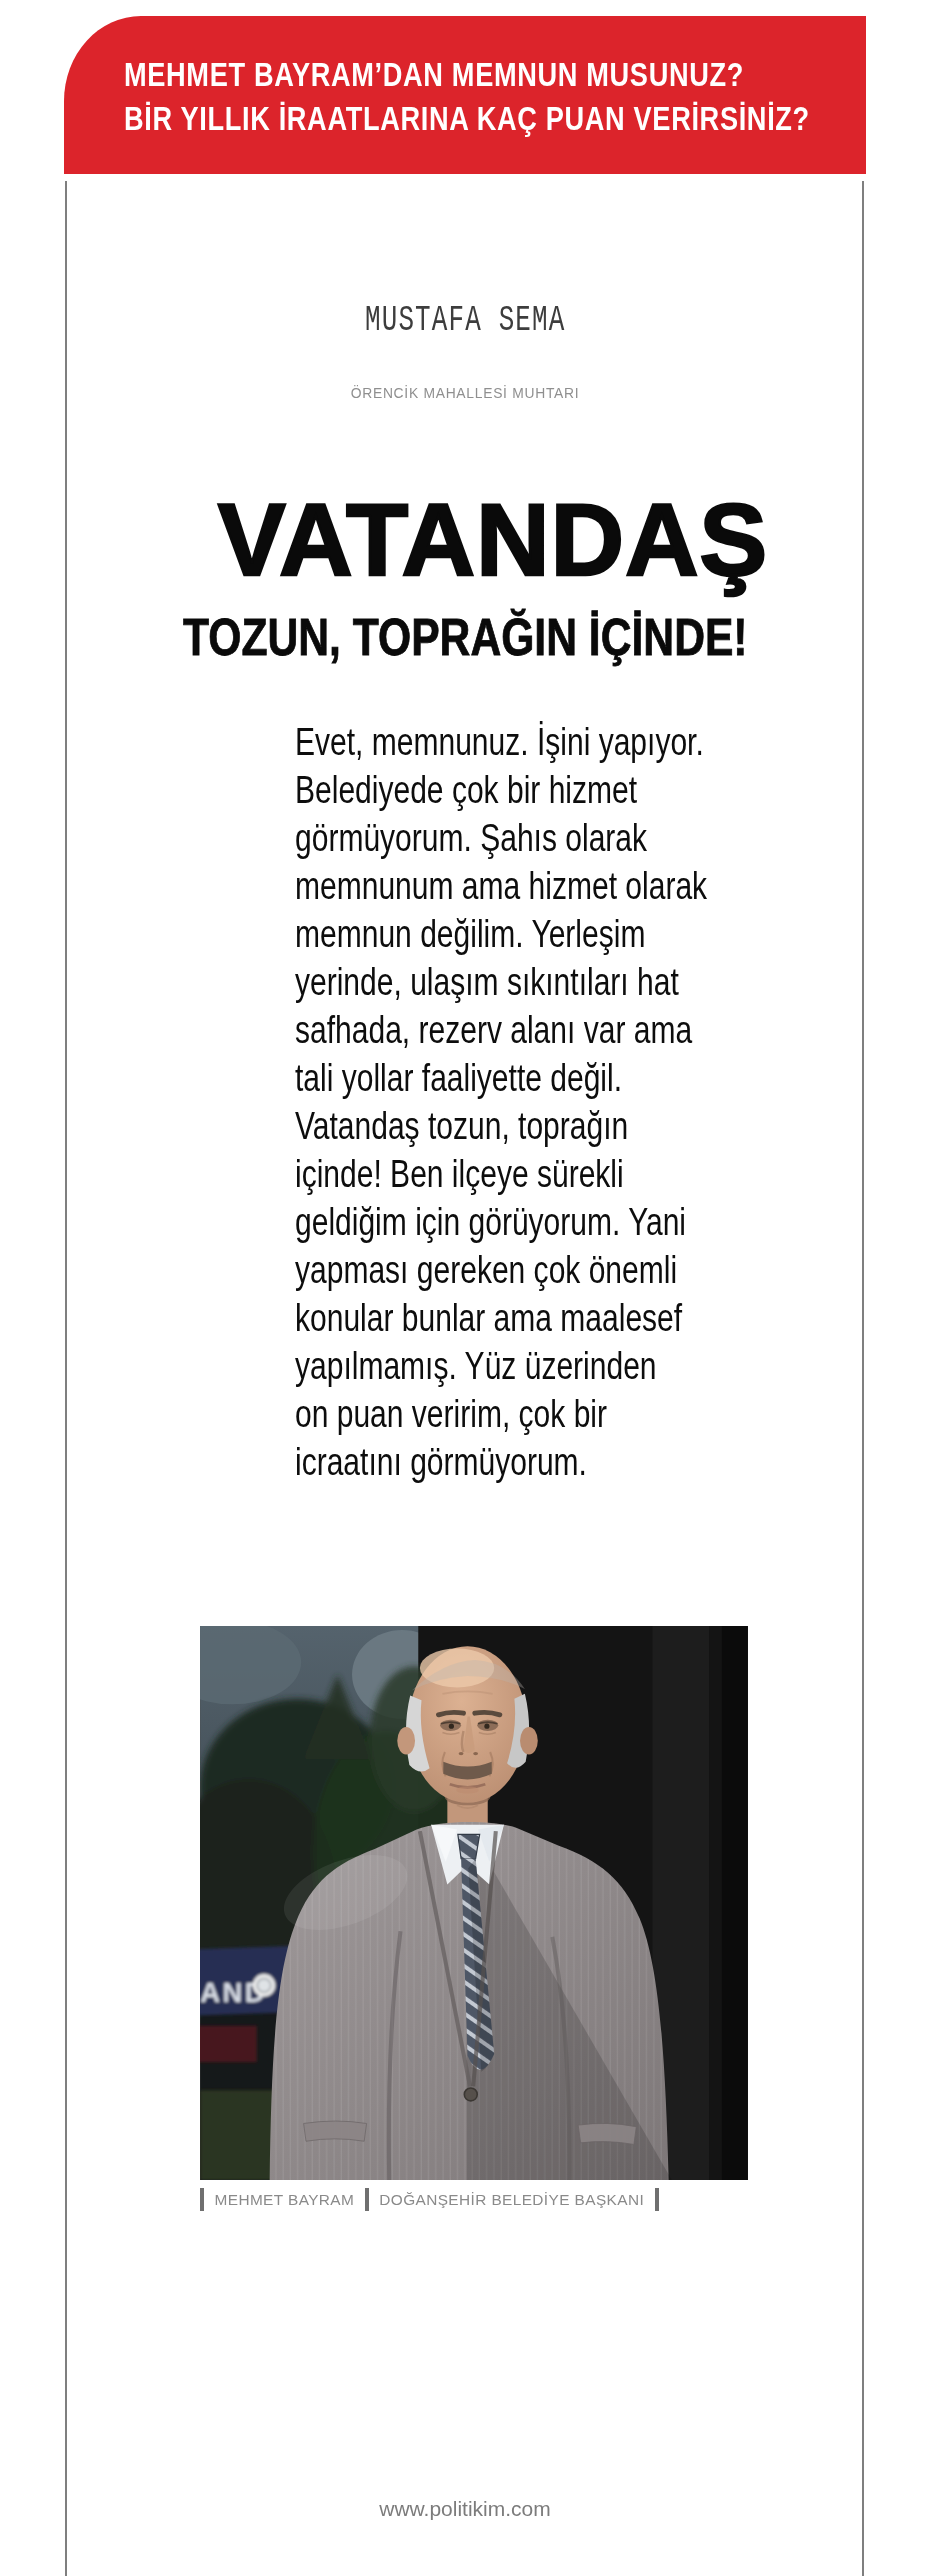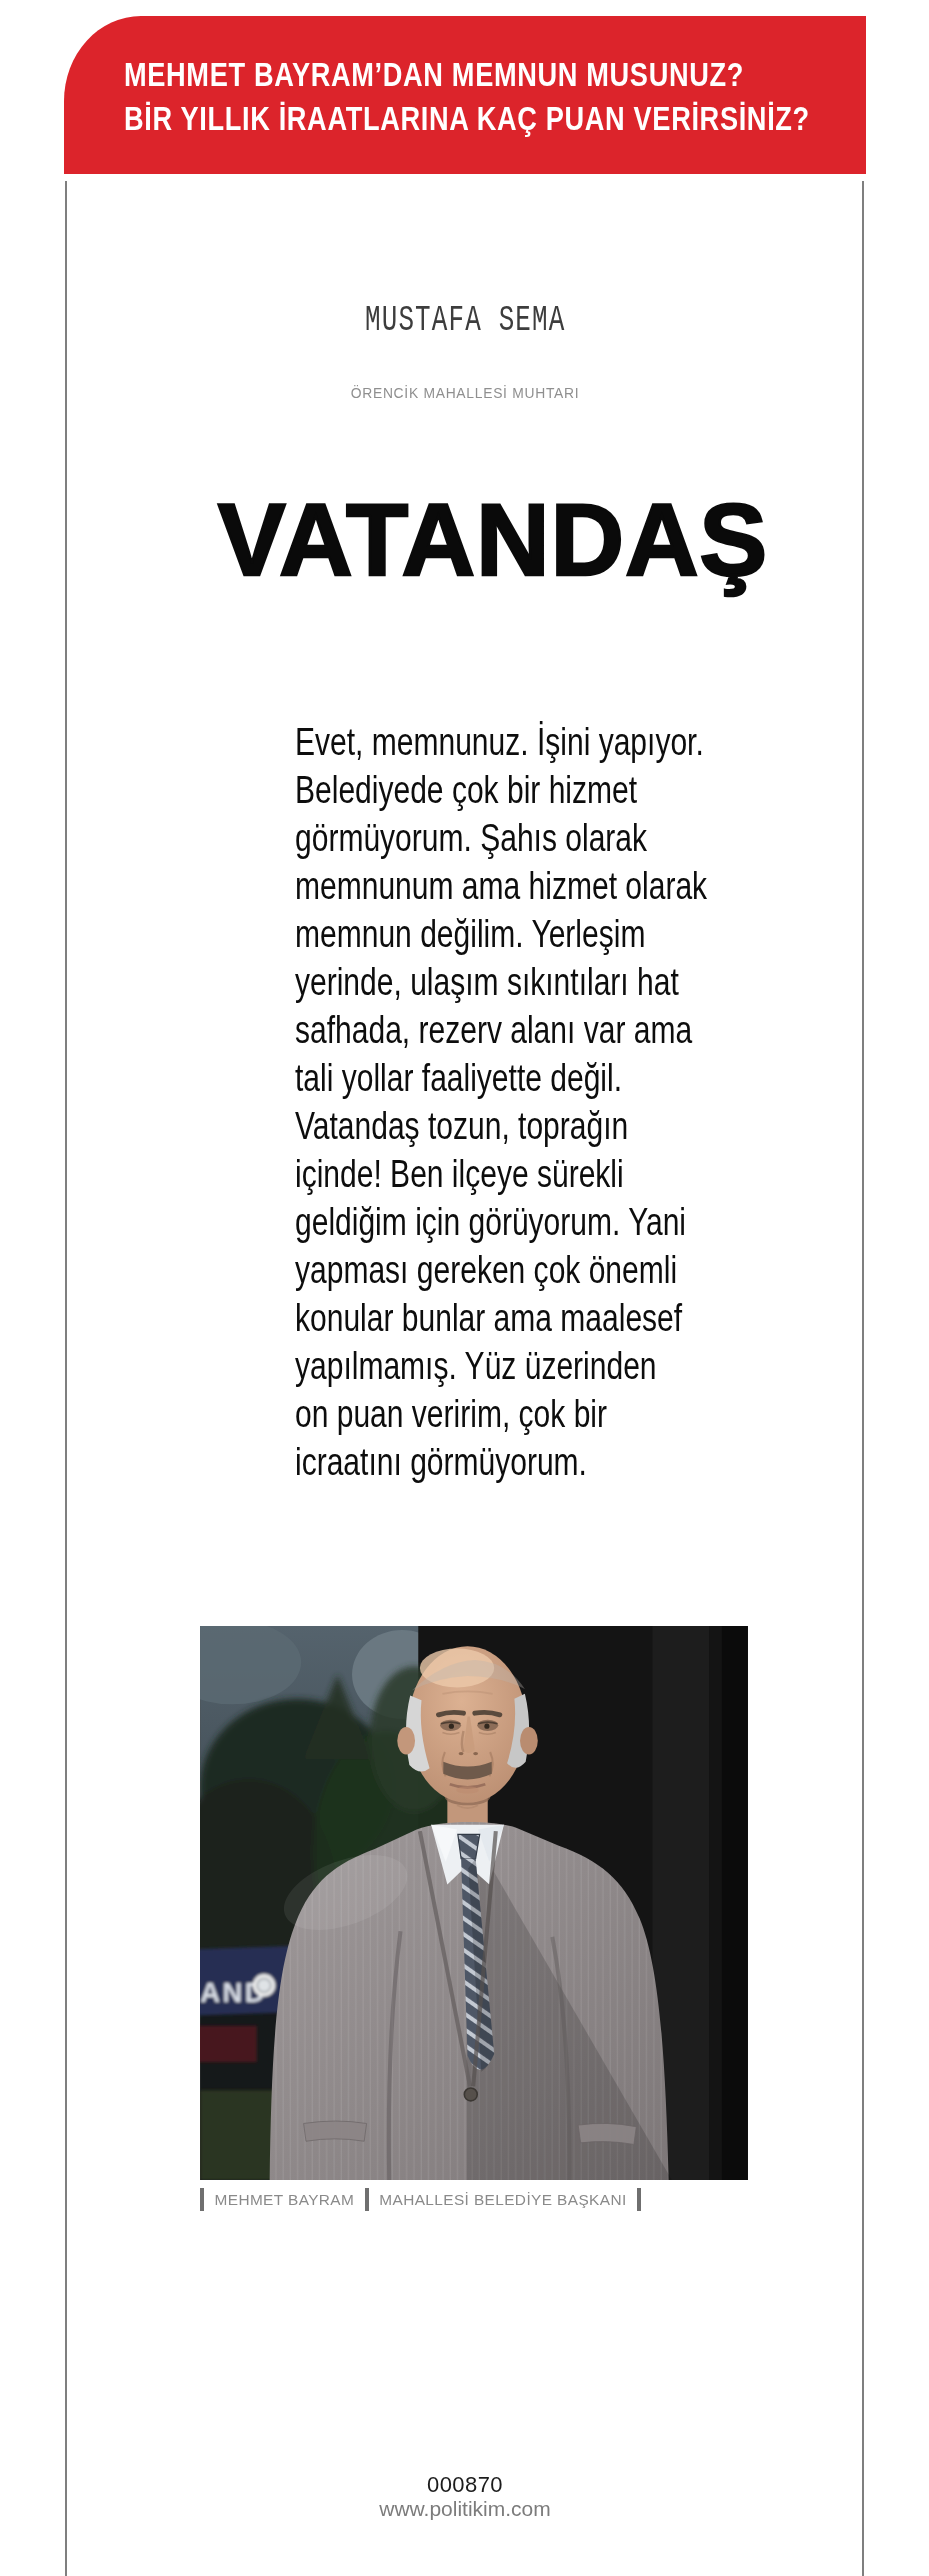--- a/index.html
+++ b/index.html
@@ -84,20 +84,23 @@
   <div class="rule rule-right"></div>
 
   <div class="center-row name-row">
     <span class="name-inner">MUSTAFA SEMA</span>
   </div>
   <div class="center-row title-row">
     <span class="title-inner">ÖRENCİK MAHALLESİ MUHTARI</span>
   </div>
 
   <h1 class="headline-main">VATANDAŞ</h1>
+  <div class="center-row headline-sub-row">
+    <span class="headline-sub-inner">TOZUN, TOPRAĞIN İÇİNDE!</span>
+  </div>
 
   <div class="quote">Evet, memnunuz. İşini yapıyor.
 Belediyede çok bir hizmet
 görmüyorum. Şahıs olarak
 memnunum ama hizmet olarak
 memnun değilim. Yerleşim
 yerinde, ulaşım sıkıntıları hat
 safhada, rezerv alanı var ama
 tali yollar faaliyette değil.
 Vatandaş tozun, toprağın
@@ -224,21 +227,20 @@
         <path d="M128,616 Q168,610 206,616 L203,638 Q167,632 131,638 Z" fill="#8c8586" stroke="#6b6566" stroke-width="1" opacity="0.9"></path>
         <path d="M468,618 Q504,613 540,620 L537,642 Q504,636 471,640 Z" fill="#8c8586" stroke="#6b6566" stroke-width="1" opacity="0.9"></path>
       </g>
     </svg>
   </figure>
 
   <div class="caption">
     <span class="bar"></span>
     <span>MEHMET BAYRAM</span>
     <span class="bar"></span>
-    <span>MAHALLESİ BELEDİYE BAŞKANI</span>
+    <span>DOĞANŞEHİR BELEDİYE BAŞKANI</span>
     <span class="bar"></span>
   </div>
 
-  <div class="clip-id">000870</div>
   <div class="site-url">www.politikim.com</div>
 
 </div>
 
 
 </body></html>

